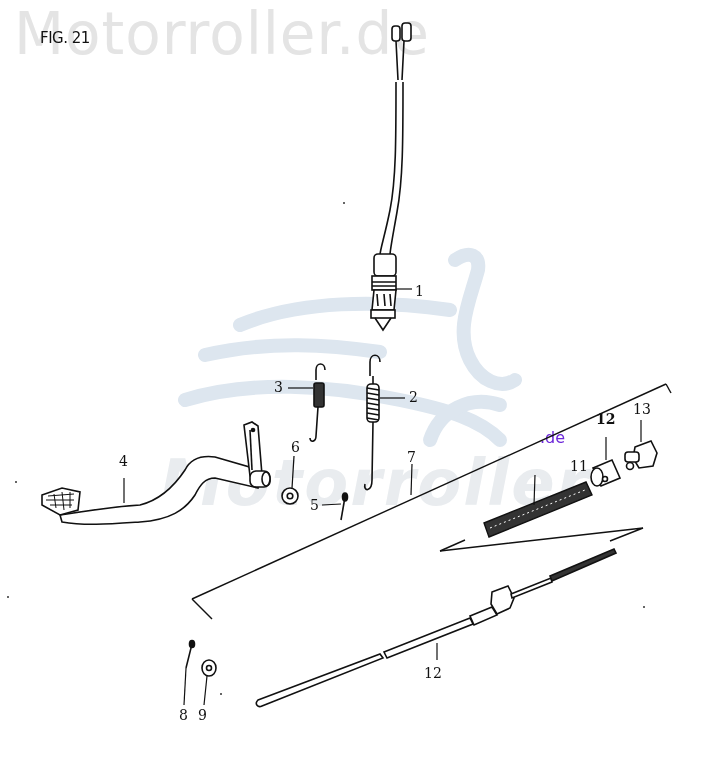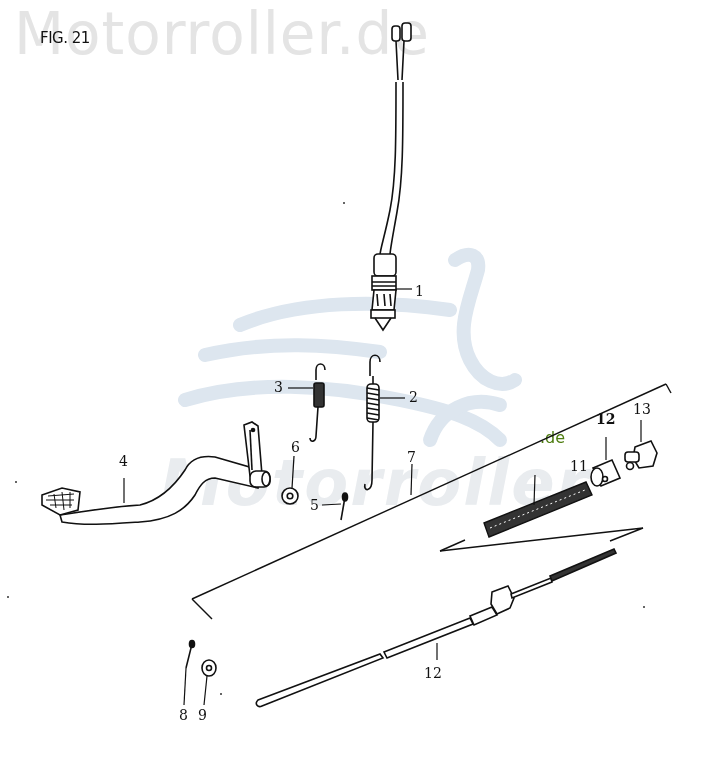--- a/index.html
+++ b/index.html
@@ -15,21 +15,21 @@
       font-family: "DejaVu Sans", sans-serif; font-size: 15px; color: #111;
       z-index: 3; letter-spacing: -0.5px;
     }
     .wm2 {
       position: absolute; left: 160px; top: 446px;
       font-family: "DejaVu Sans", sans-serif; font-weight: bold; font-style: italic;
       font-size: 64px; color: #e9ecef; letter-spacing: 2px; z-index: 0; white-space: nowrap;
     }
     .wm2-de {
       position: absolute; left: 540px; top: 428px;
-      font-family: "DejaVu Sans", sans-serif; font-size: 16px; color: #4d7c0f; z-index: 0;
+      font-family: "DejaVu Sans", sans-serif; font-size: 16px; color: #6d28d9; z-index: 0;
     }
     svg { position: absolute; left: 0; top: 0; z-index: 1; }
     .callout {
       position: absolute; font-family: "DejaVu Serif", serif; font-size: 14px;
       color: #111; z-index: 3; line-height: 1;
     }
   </style>
 </head>
 <body>
 

